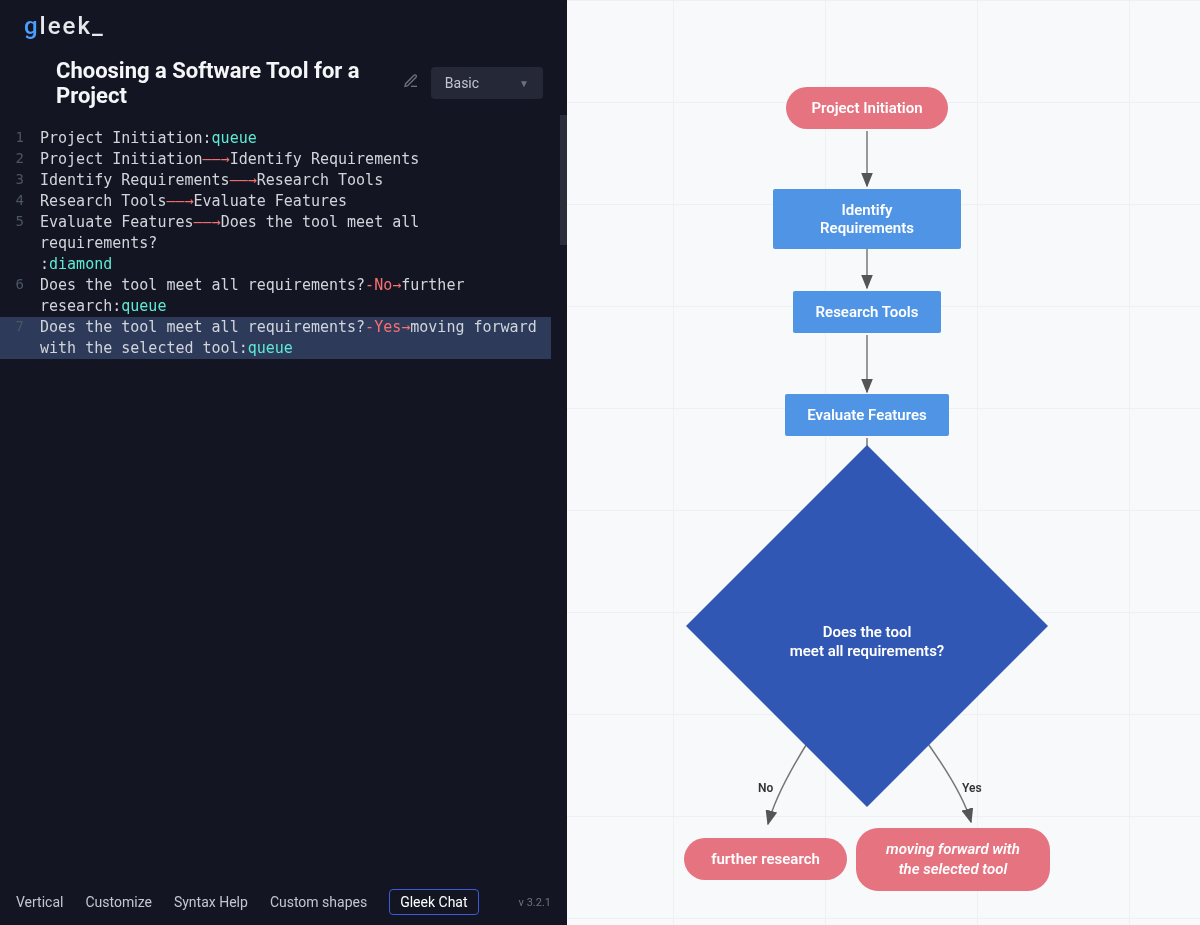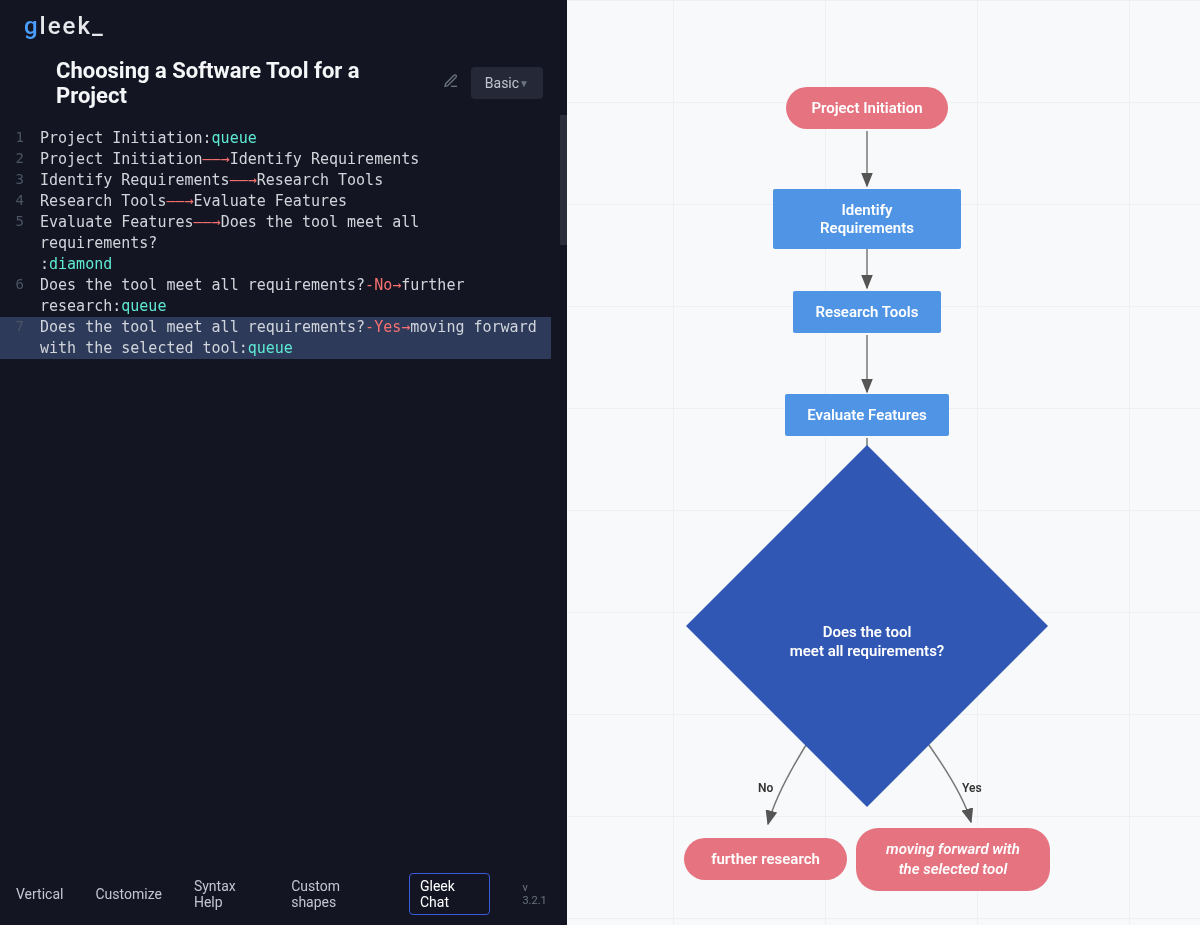--- a/index.html
+++ b/index.html
@@ -6,34 +6,34 @@
 body { font-family: -apple-system, BlinkMacSystemFont, "Segoe UI", Roboto, sans-serif; background: #1a1d29; color: #e5e7eb; height: 925px; width: 1200px; overflow: hidden; display: flex; }
 .left-panel { width: 567px; height: 100%; background: #131622; display: flex; flex-direction: column; position: relative; }
 .right-panel { flex: 1; height: 100%; background: #f8f9fa; position: relative; }
 .logo-row { padding: 12px 24px 8px; }
 .logo { display: flex; align-items: baseline; gap: 2px; font-size: 24px; font-weight: 500; }
 .logo-g { color: #4a9eff; }
 .logo-text { color: #e5e7eb; letter-spacing: 2px; }
 .title-row { display: flex; align-items: center; padding: 10px 24px 16px 56px; gap: 12px; }
 .title { font-size: 22px; font-weight: 700; color: #f5f6f8; }
 .edit-icon { color: #6b7280; cursor: pointer; }
-.diagram-type { margin-left: auto; background: #252837; color: #c3c6d1; padding: 8px 14px; border-radius: 4px; display: flex; align-items: center; font-size: 14px; cursor: pointer; }
+.diagram-type { margin-left: auto; background: #252837; color: #c3c6d1; padding: 8px 14px; border-radius: 4px; display: flex; align-items: center; gap: 40px; font-size: 14px; cursor: pointer; }
 .chevron { font-size: 10px; color: #6b7280; }
 .editor { flex: 1; padding: 4px 16px 0 0; font-family: "SF Mono", Consolas, monospace; font-size: 15px; line-height: 1.4; overflow: auto; }
 .code-line { display: flex; align-items: flex-start; }
 .line-num { width: 40px; text-align: right; color: #4b5563; padding-right: 16px; user-select: none; flex-shrink: 0; font-size: 14px; }
 .code-content { white-space: pre-wrap; word-break: break-word; flex: 1; padding-right: 8px; }
 .tok-text { color: #d1d5db; }
 .tok-queue { color: #5eead4; }
 .tok-arrow { color: #f87171; }
 .tok-branch { color: #f87171; }
 .tok-diamond { color: #5eead4; }
 .line-highlight { background: #2d3a5a; }
 .line-highlight .code-content { background: #2d3a5a; }
-.bottom-bar { display: flex; align-items: center; padding: 10px 16px; font-size: 14px; gap: 32px; color: #c3c6d1; }
+.bottom-bar { display: flex; align-items: center; padding: 10px 16px; font-size: 14px; gap: 22px; color: #c3c6d1; }
 .bottom-item { cursor: pointer; }
 .bottom-item.active { border: 1px solid #3b5bdb; border-radius: 4px; padding: 4px 10px; color: #fff; }
 .version { margin-left: auto; color: #6b7280; font-size: 11px; }
 .scroll-indicator { position: absolute; right: 0; top: 115px; width: 7px; height: 130px; background: #2a2d3a; }
 .grid-bg { position: absolute; inset: 0; background-image: linear-gradient(#eef0f3 1px, transparent 1px), linear-gradient(90deg, #eef0f3 1px, transparent 1px); background-size: 152px 102px; background-position: -46px 0px; }
 .flow-canvas { position: absolute; inset: 0; }
 .node { position: absolute; display: flex; align-items: center; justify-content: center; text-align: center; color: #fff; font-weight: 600; font-size: 15px; }
 .node-pink { background: #e57380; border-radius: 22px; padding: 12px 22px; }
 .node-blue { background: #4f94e5; border-radius: 2px; padding: 12px 22px; }
 .node-diamond { width: 256px; height: 256px; }

